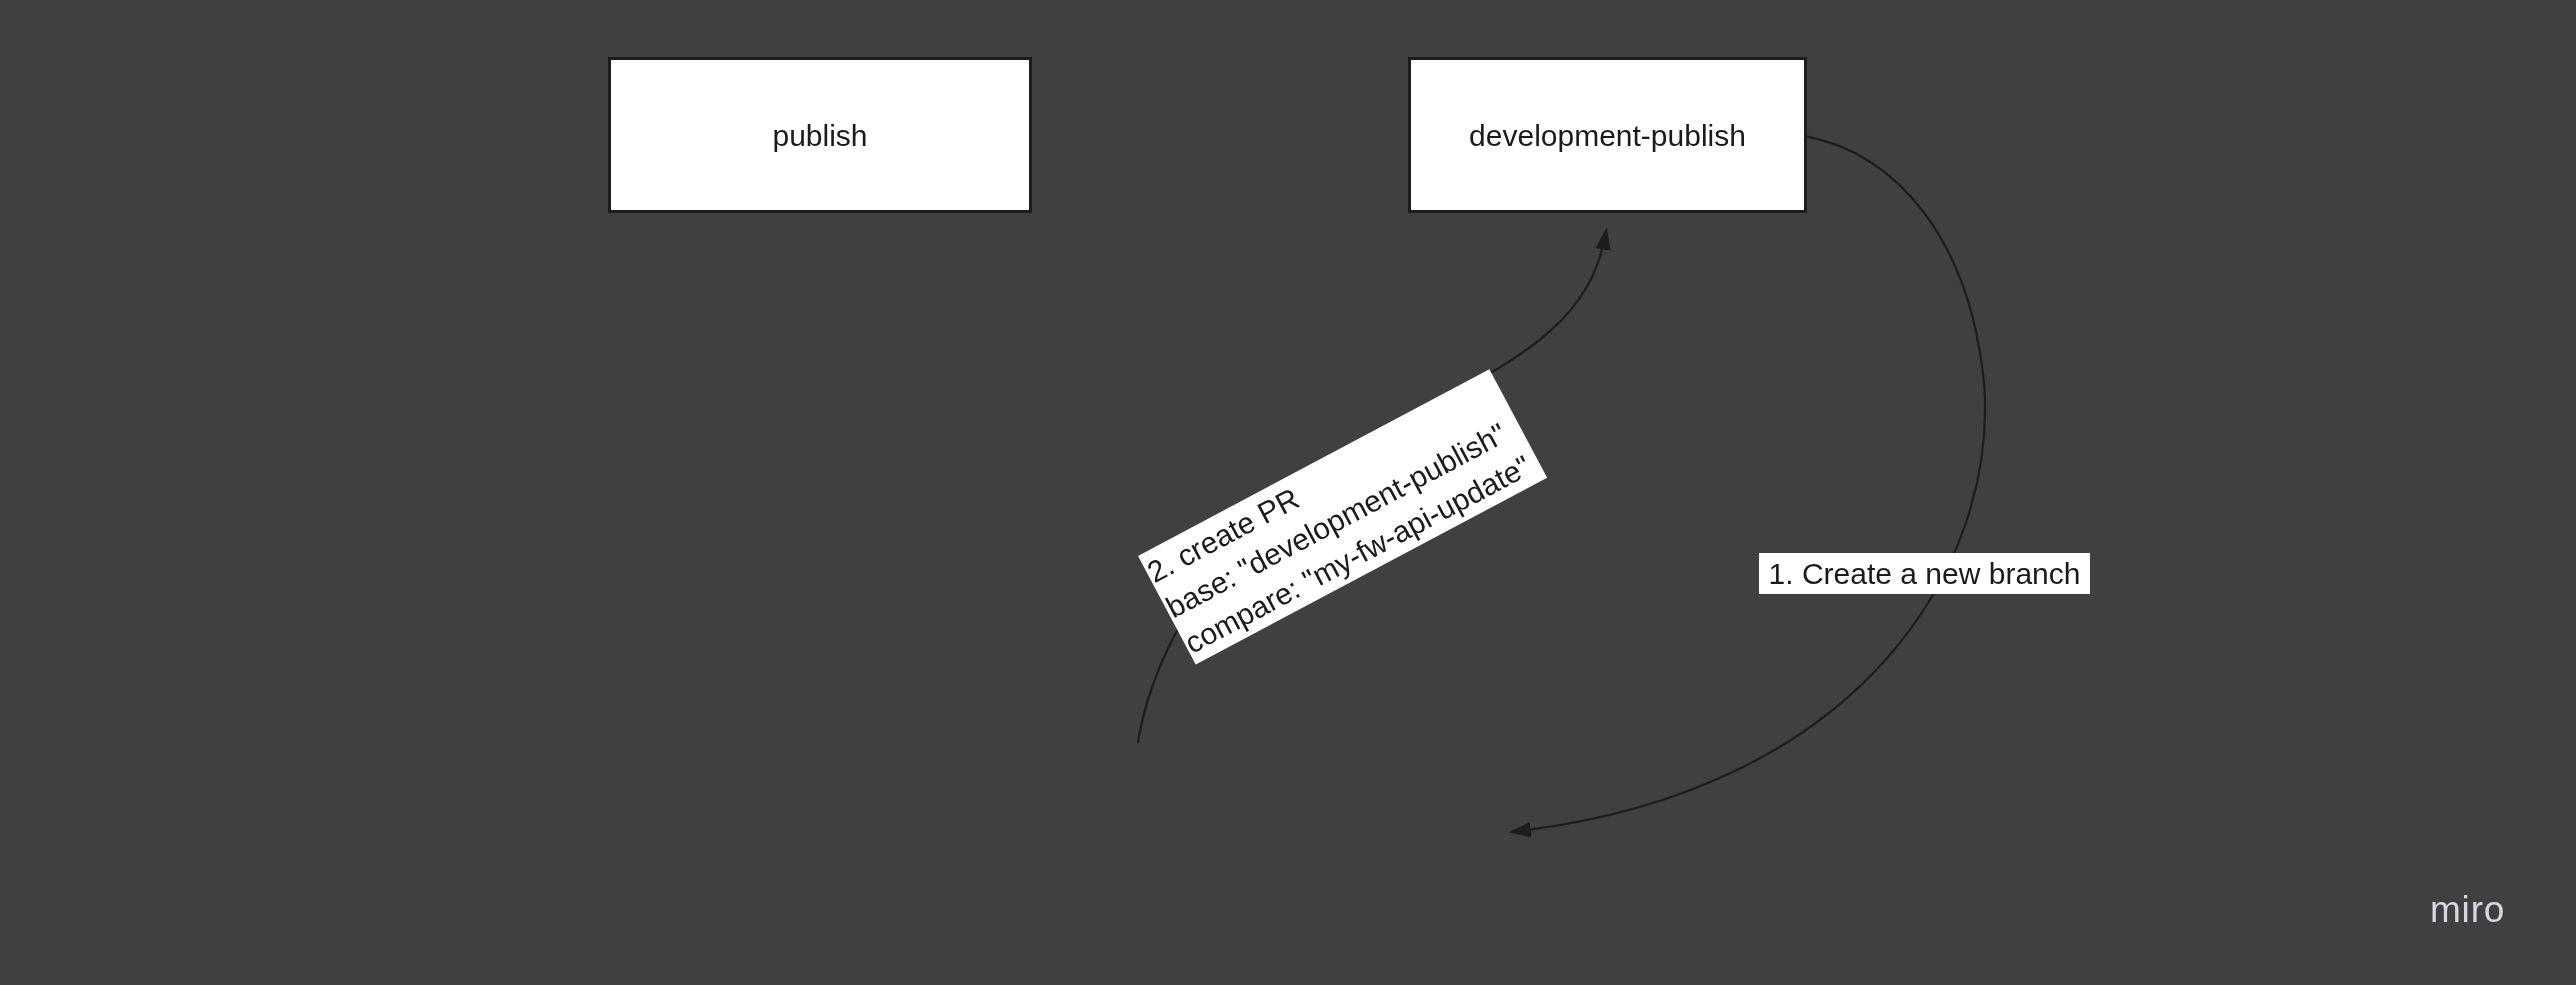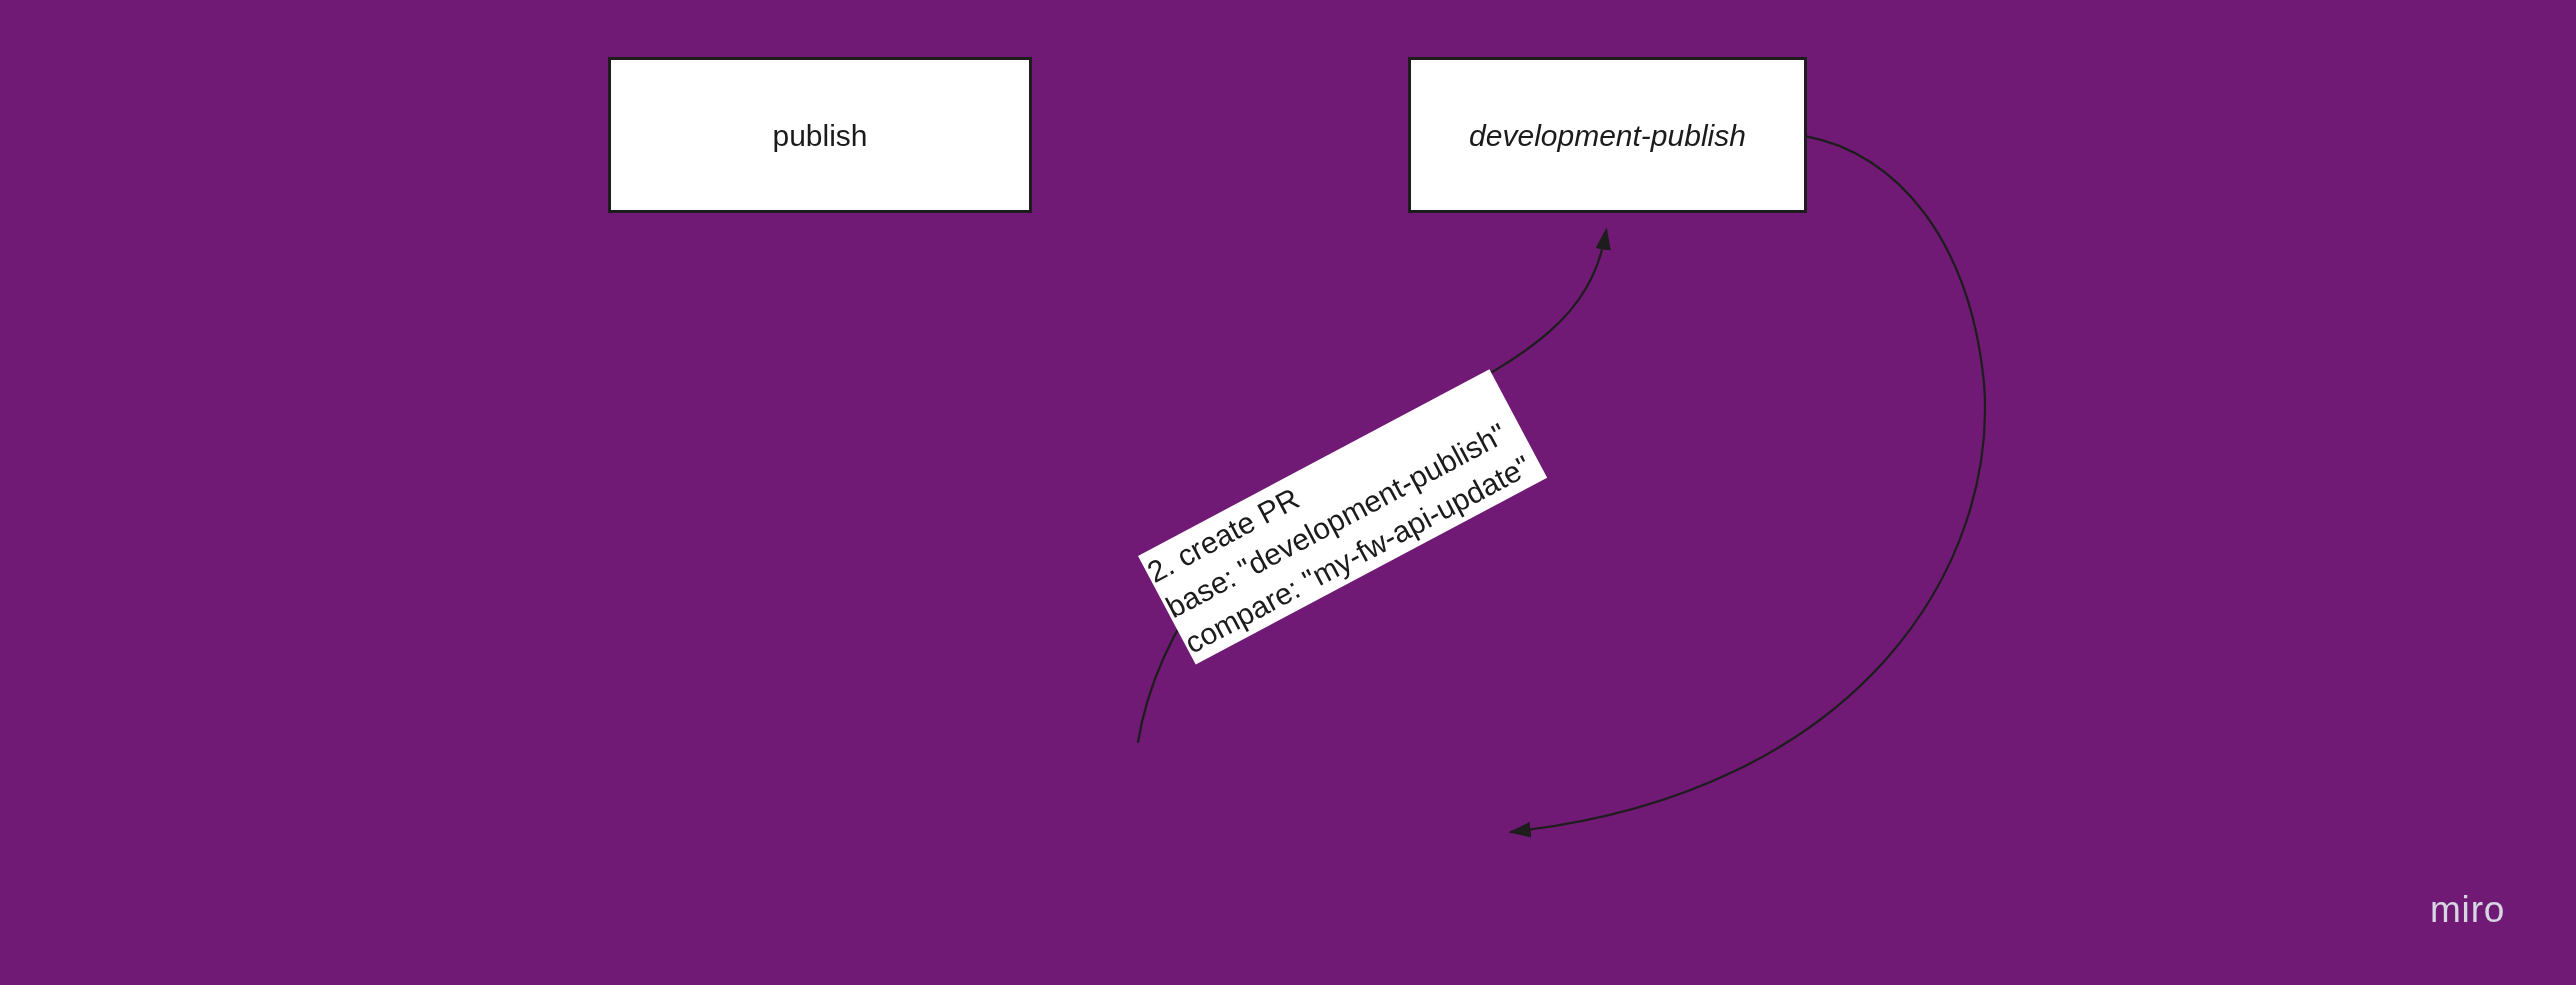--- a/index.html
+++ b/index.html
@@ -5,21 +5,21 @@
   html, body {
     margin: 0;
     padding: 0;
     background: #ffffff;
     font-family: "Liberation Sans", "DejaVu Sans", sans-serif;
   }
   #canvas {
     position: relative;
     width: 2576px;
     height: 986px;
-    background: #701a75;
+    background: #404040;
     overflow: hidden;
   }
   .svg-layer {
     position: absolute;
     left: 0;
     top: 0;
     width: 2576px;
     height: 986px;
     z-index: 1;
   }
@@ -32,21 +32,21 @@
     flex-direction: column;
     align-items: center;
     justify-content: center;
     text-align: center;
     color: #1b1b1b;
     font-size: 30px;
     line-height: 41px;
     z-index: 2;
   }
   #box-publish        { left: 608px;  top: 57px;  width: 424px; height: 156px; }
-  #box-dev-publish    { left: 1408px; top: 57px;  width: 399px; height: 156px; font-style: italic; }
+  #box-dev-publish    { left: 1408px; top: 57px;  width: 399px; height: 156px; }
   #box-my-fw          { left: 774px;  top: 743px; width: 722px; height: 174px; }
 
   .connector-label {
     position: absolute;
     background: #ffffff;
     color: #1b1b1b;
     font-size: 30px;
     white-space: nowrap;
     z-index: 3;
   }
@@ -95,20 +95,23 @@
 
   <div id="box-publish" class="shape-box">
     <span>publish</span>
   </div>
 
   <div id="box-dev-publish" class="shape-box">
     <span>development-publish</span>
   </div>
 
 
+  <div id="label-step1" class="connector-label">
+    <span>1. Create a new branch</span>
+  </div>
 
   <div id="label-step2" class="connector-label">
     <div>2. create PR</div>
     <div>base: "development-publish"</div>
     <div>compare: "my-fw-api-update"</div>
   </div>
 
   <div id="watermark">
     <span>miro</span>
   </div>

